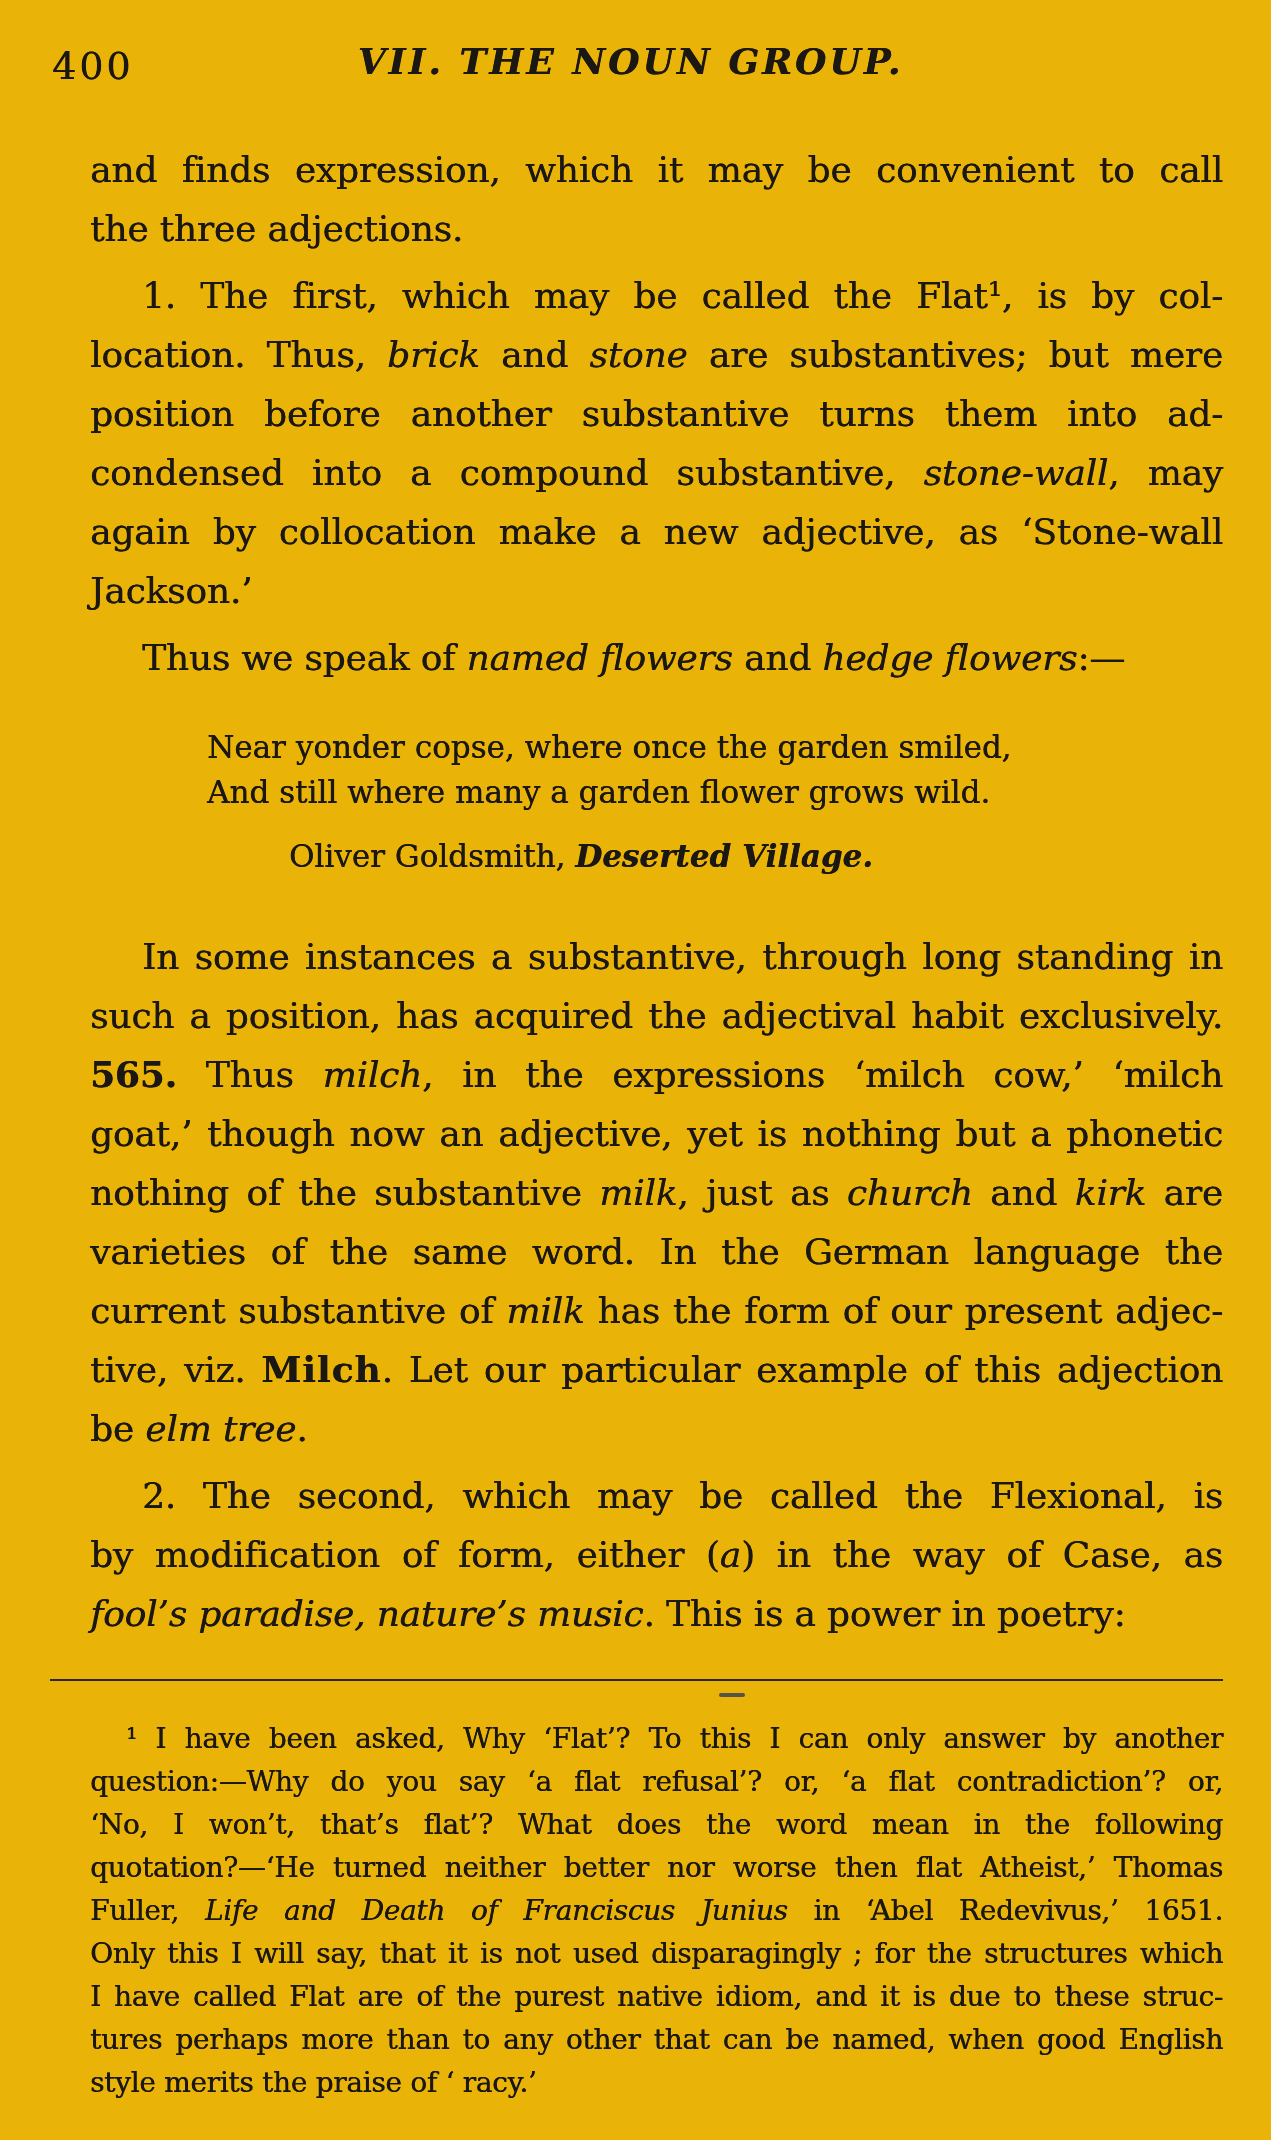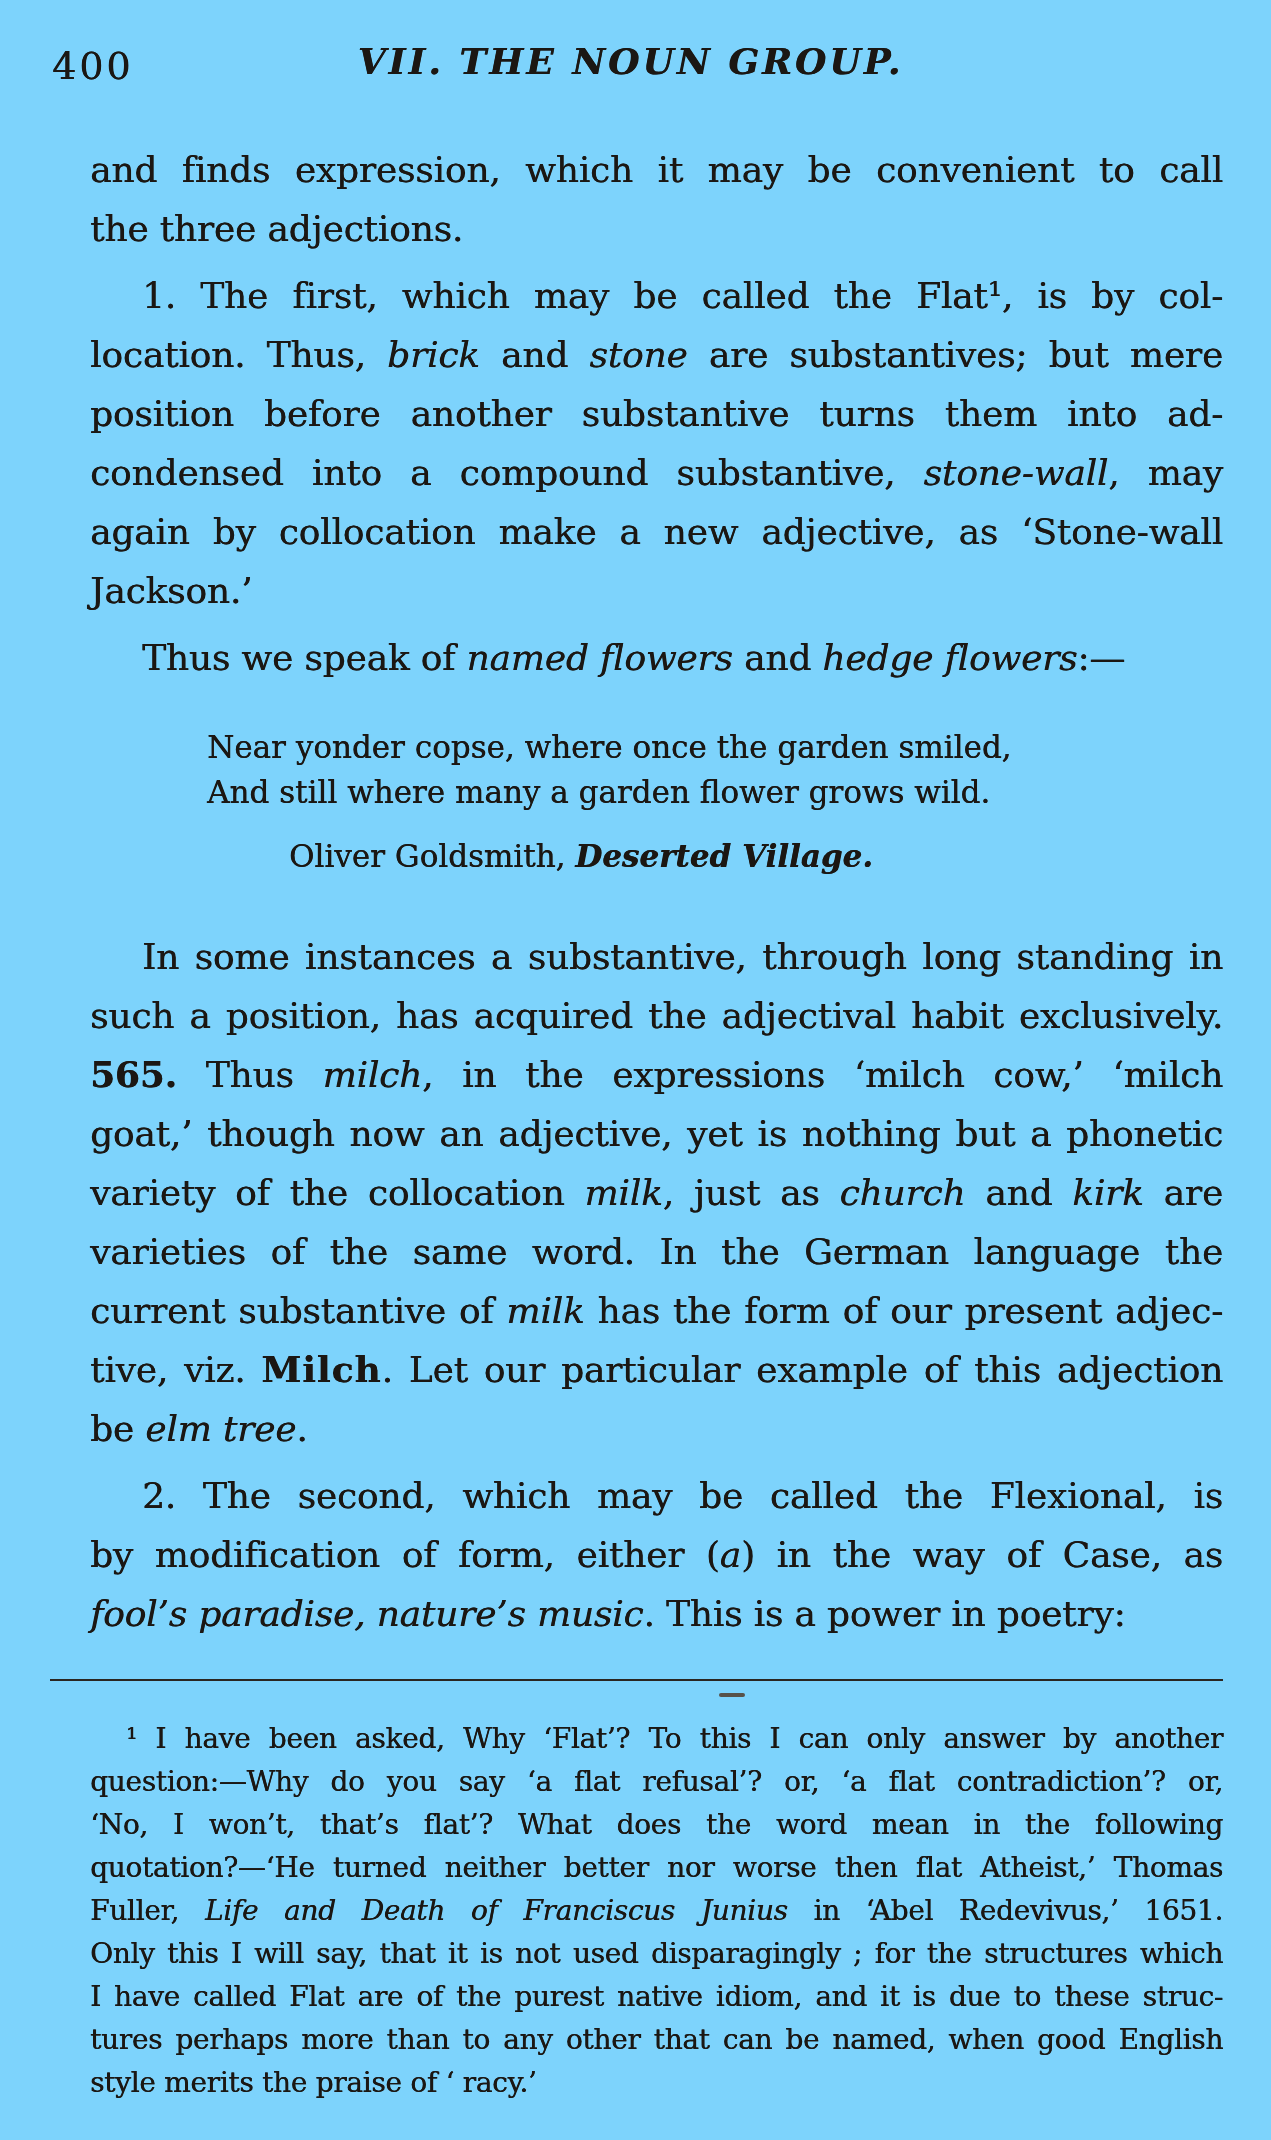--- a/index.html
+++ b/index.html
@@ -2,21 +2,21 @@
 <html><head>
 <meta charset="utf-8">
 <style>
   * { margin: 0; padding: 0; box-sizing: border-box; }
   html, body { background: #d8d5cd; }
   .page {
     position: relative;
     width: 1271px;
     height: 2140px;
     margin: 0 auto;
-    background: #7dd3fc;
+    background: #eab308;
     color: #1b1713;
     font-family: "DejaVu Serif", serif;
     padding: 38px 48px 0 50px;
     overflow: hidden;
     text-shadow: 0.4px 0 0 currentColor;
   }
   .header { position: relative; height: 54px; }
   .pagenum {
     position: absolute; left: 2px; top: 6px;
     font-size: 38px; letter-spacing: 3px;
@@ -91,21 +91,21 @@
       <div class="verse">
         <div class="verse-line"><span class="seg-r">Near yonder copse, where once the garden smiled,</span></div>
         <div class="verse-line"><span class="seg-r">And still where many a garden flower grows wild.</span></div>
         <div class="verse-attribution"><span class="seg-r">Oliver Goldsmith, </span><span class="seg-bi">Deserted Village.</span></div>
       </div>
       <div class="paragraph">
         <div class="line indent"><span class="seg-r">In some instances a substantive, through long standing in</span></div>
         <div class="line"><span class="seg-r">such a position, has acquired the adjectival habit exclusively.</span></div>
         <div class="line"><span class="seg-b">565.</span><span class="seg-r"> Thus </span><span class="seg-i">milch</span><span class="seg-r">, in the expressions ‘milch cow,’ ‘milch</span></div>
         <div class="line"><span class="seg-r">goat,’ though now an adjective, yet is nothing but a phonetic</span></div>
-        <div class="line"><span class="seg-r">variety of the collocation </span><span class="seg-i">milk</span><span class="seg-r">, just as </span><span class="seg-i">church</span><span class="seg-r"> and </span><span class="seg-i">kirk</span><span class="seg-r"> are</span></div>
+        <div class="line"><span class="seg-r">nothing of the substantive </span><span class="seg-i">milk</span><span class="seg-r">, just as </span><span class="seg-i">church</span><span class="seg-r"> and </span><span class="seg-i">kirk</span><span class="seg-r"> are</span></div>
         <div class="line"><span class="seg-r">varieties of the same word. In the German language the</span></div>
         <div class="line"><span class="seg-r">current substantive of </span><span class="seg-i">milk</span><span class="seg-r"> has the form of our present adjec-</span></div>
         <div class="line"><span class="seg-r">tive, viz. </span><span class="seg-f">Milch</span><span class="seg-r">. Let our particular example of this adjection</span></div>
         <div class="line last"><span class="seg-r">be </span><span class="seg-i">elm tree</span><span class="seg-r">.</span></div>
       </div>
       <div class="paragraph">
         <div class="line indent"><span class="seg-r">2. The second, which may be called the Flexional, is</span></div>
         <div class="line"><span class="seg-r">by modification of form, either (</span><span class="seg-i">a</span><span class="seg-r">) in the way of Case, as</span></div>
         <div class="line last"><span class="seg-i">fool’s paradise, nature’s music</span><span class="seg-r">. This is a power in poetry:</span></div>
       </div>

